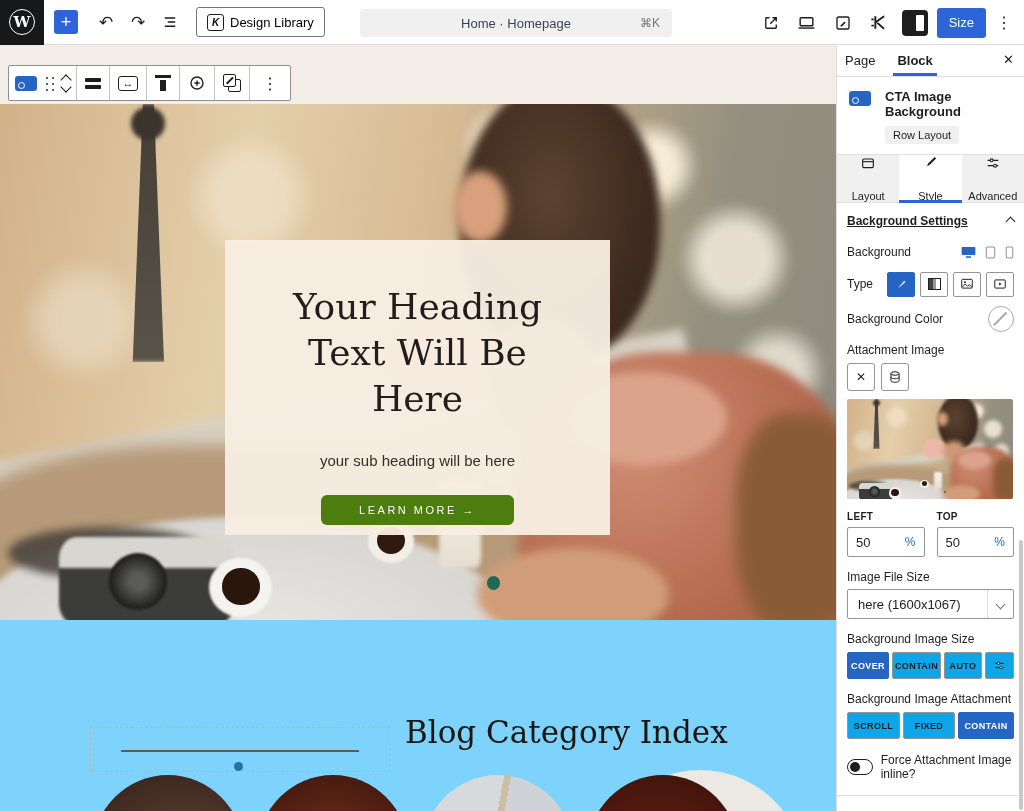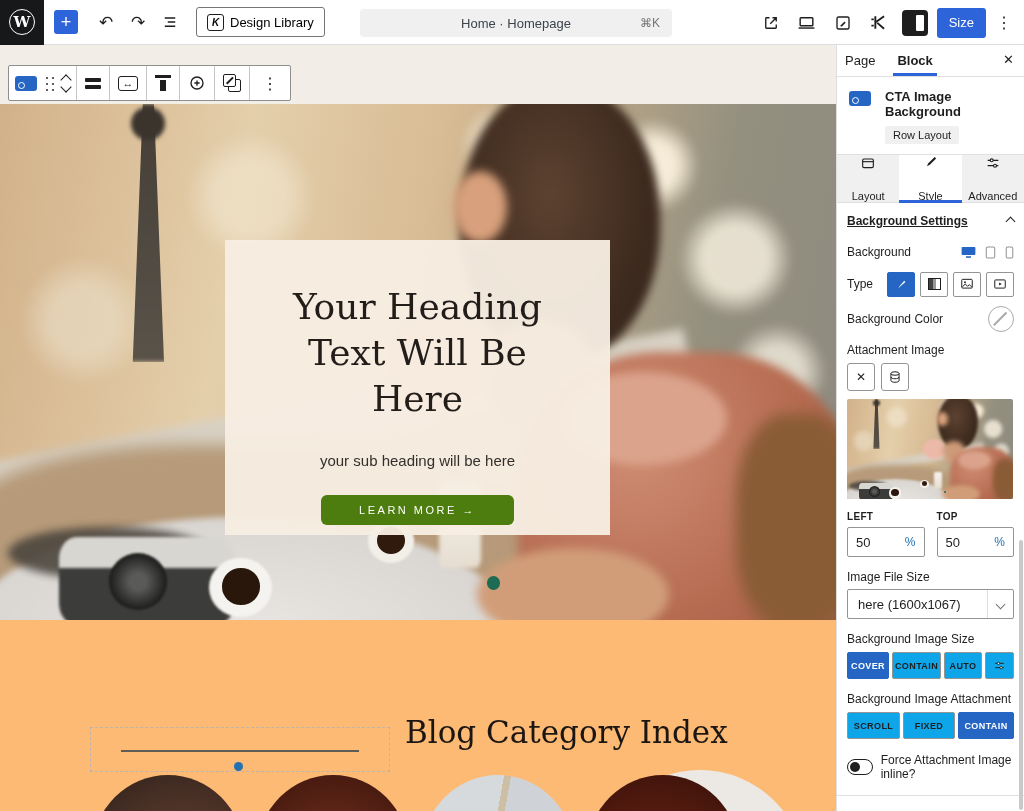--- a/index.html
+++ b/index.html
@@ -112,21 +112,21 @@
 
   
   .hero-card { position:absolute; left:225px; top:136px; width:385px; height:295px; z-index:3;
     background:rgba(247,237,226,.96); text-align:center; padding:44px 34px 0; }
   .hero-h { font-family:"DejaVu Serif", serif; font-weight:normal; font-size:36px; line-height:1.28; color:#221d19; }
   .hero-sub { margin-top:30px; font-size:15px; color:#33302c; }
   .hero-btn { display:inline-block; margin-top:26px; background:#4d7c0f; color:#fff; border:none;
     border-radius:6px; padding:9px 38px; font-size:11px; letter-spacing:2.5px; }
 
   
-  .below { position:absolute; left:0; top:575px; width:836px; height:191px; background:#fdba74; }
+  .below { position:absolute; left:0; top:575px; width:836px; height:191px; background:#7dd3fc; }
   .divider-block { position:absolute; left:90px; top:107px; width:300px; height:45px; border:1px dashed #bdb5ab; }
   .divider-line { position:absolute; left:30px; top:22px; width:238px; height:2px; background:#5f5b55; }
   .divider-dot { position:absolute; left:234px; top:142px; width:9px; height:9px; border-radius:50%; background:#2271b1; }
   .blog-h { position:absolute; left:405px; top:94px; font-family:"DejaVu Serif", serif; font-weight:normal;
     font-size:31px; color:#1b1612; }
   .circle { position:absolute; border-radius:50%; width:150px; height:150px; top:155px; }
   .circle.big { width:210px; height:210px; left:595px; top:150px; background:#ece9e4; }
   .c1 { left:93px;  background:radial-gradient(circle at 60% 70%, #8a6047 0%, #53362a 45%, #2e201a 100%); }
   .c2 { left:258px; background:radial-gradient(circle at 50% 60%, #7a3322 0%, #5a2316 50%, #3a130b 100%); }
   .c3 { left:423px; background:linear-gradient(100deg, #d7dadd 0 46%, #cdbfa6 46% 50%, #cfd3d7 50%); }

